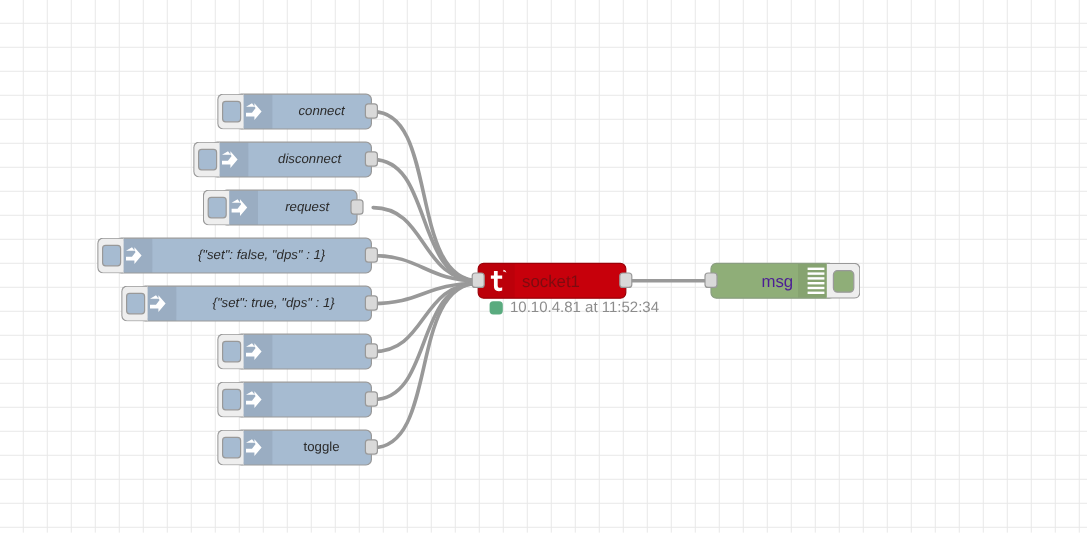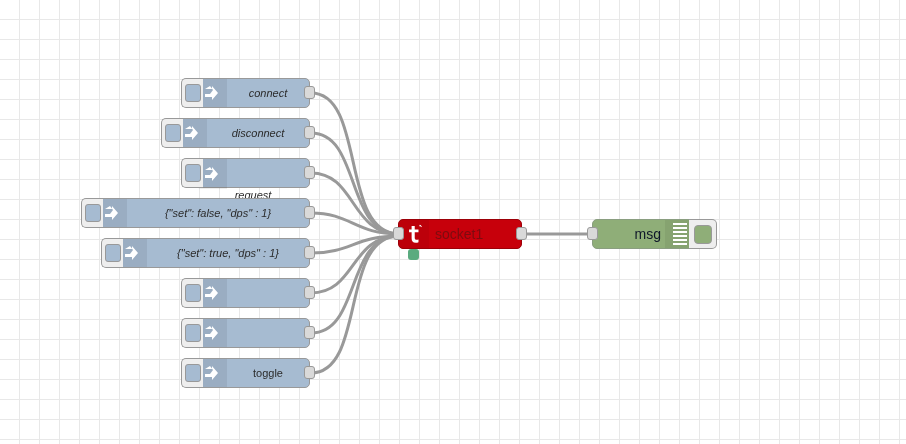--- a/index.html
+++ b/index.html
@@ -134,21 +134,21 @@
     background: #5aab7f;
     display: inline-block;
   }
 
   
   .node.debug {
     background: #8fae78;
     border-color: #8a9e80;
   }
   .node.debug .node-label {
-    color: #0f172a;
+    color: #4c1d95;
     font-size: 14px;
     justify-content: flex-end;
     padding-right: 4px;
   }
   .debug-icon-box {
     width: 30px;
     flex: 0 0 30px;
     background: rgba(0,0,0,0.06);
     border-radius: 0 4px 4px 0;
     display: flex;
@@ -225,21 +225,21 @@
       </div>
     <div class="node-icon-box">
       <svg width="18" height="18" viewBox="0 0 18 18" aria-hidden="true">
         <path d="M2 5 h7 V2 l6 7 -6 7 v-3 H2 v-3 h5 l3 -4 -3 -4 z" fill="#ffffff"></path>
       </svg>
     </div>
     <div class="node-label italic">disconnect</div>
     <div class="port out"></div>
   </div>
 
-  <div class="node inject" style="left:196px; top:158px; width:114px;flex-direction:column;">
+  <div class="node inject" style="left:184px; top:158px; width:114px;">
     <div class="inject-btn">
         <span></span>
       </div>
     <div class="node-icon-box">
       <svg width="18" height="18" viewBox="0 0 18 18" aria-hidden="true">
         <path d="M2 5 h7 V2 l6 7 -6 7 v-3 H2 v-3 h5 l3 -4 -3 -4 z" fill="#ffffff"></path>
       </svg>
     </div>
     <div class="node-label italic">request</div>
     <div class="port out"></div>
@@ -315,20 +315,21 @@
         <path d="M9.4 3.2 h3.4 v4.0 h4.1 v3.0 h-4.1 v6.0 c0 1.6 .7 2.2 2.0 2.2 c.8 0 1.5 -.2 2.1 -.5 v3.0 c-.8 .4 -1.9 .6 -3.0 .6 c-3.3 0 -4.5 -1.8 -4.5 -4.9 v-6.4 H6.6 v-3.0 h2.8 z" fill="#ffffff"></path>
         <path d="M18.2 2.0 c1.4 .4 2.3 1.4 2.5 2.6 c-1.0 -.9 -2.0 -1.2 -3.0 -1.0 z" fill="#ffffff"></path>
       </svg>
     </div>
     <div class="node-label">socket1</div>
     <div class="port out"></div>
   </div>
 
   <div class="status-row" style="left:408px; top:249px;">
     <span class="status-dot"></span>
+    <span>10.10.4.81 at 11:52:34</span>
   </div>
 
   <div class="node debug" style="left:592px; top:219px; width:104px;">
     <div class="port in"></div>
     <div class="node-label">msg</div>
     <div class="debug-icon-box">
       <i></i>
         <i></i>
         <i></i>
         <i></i>

